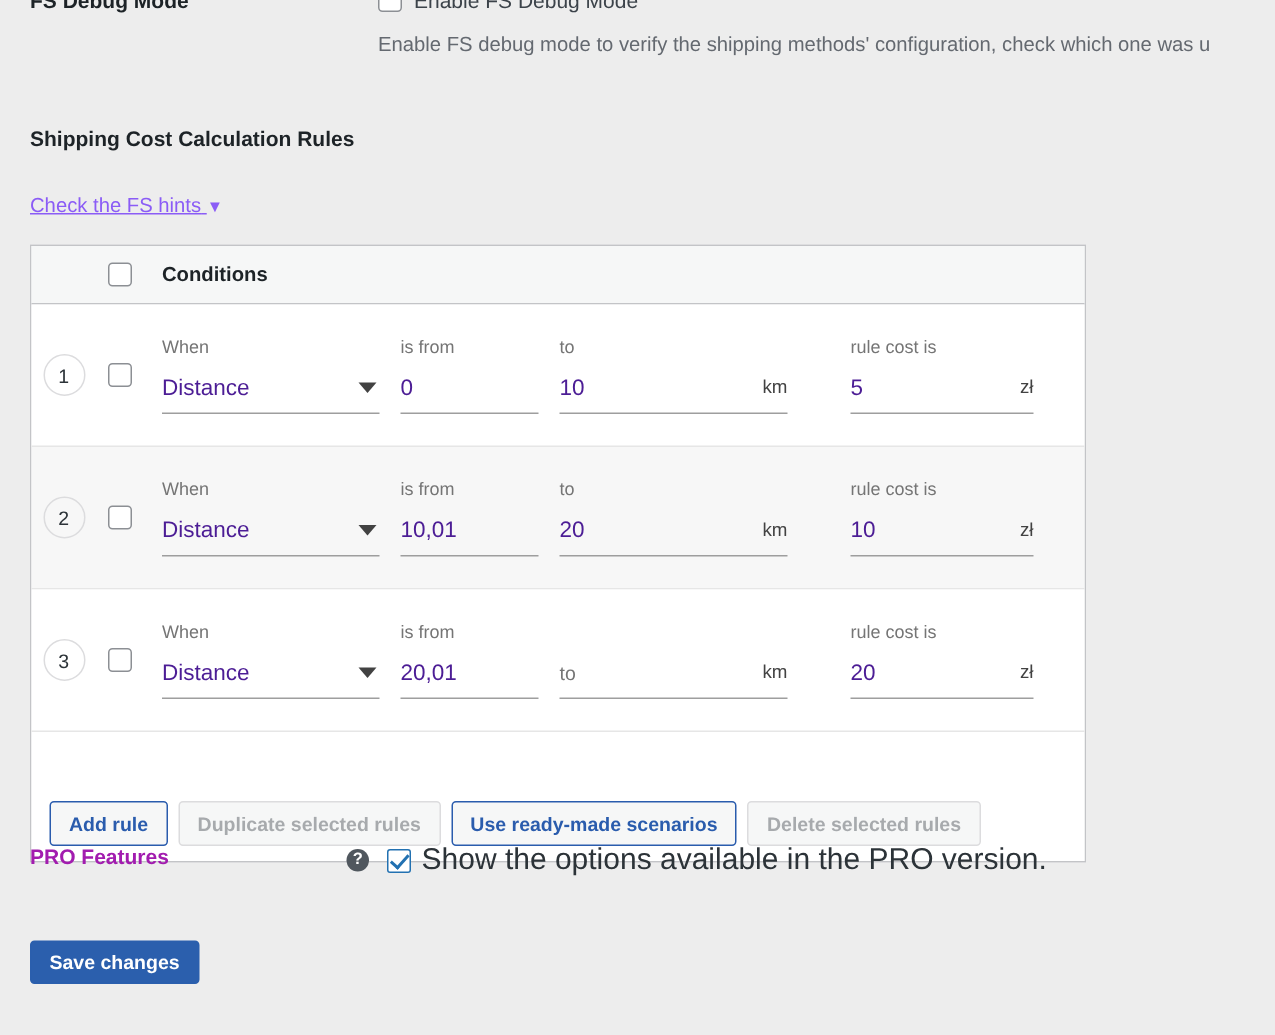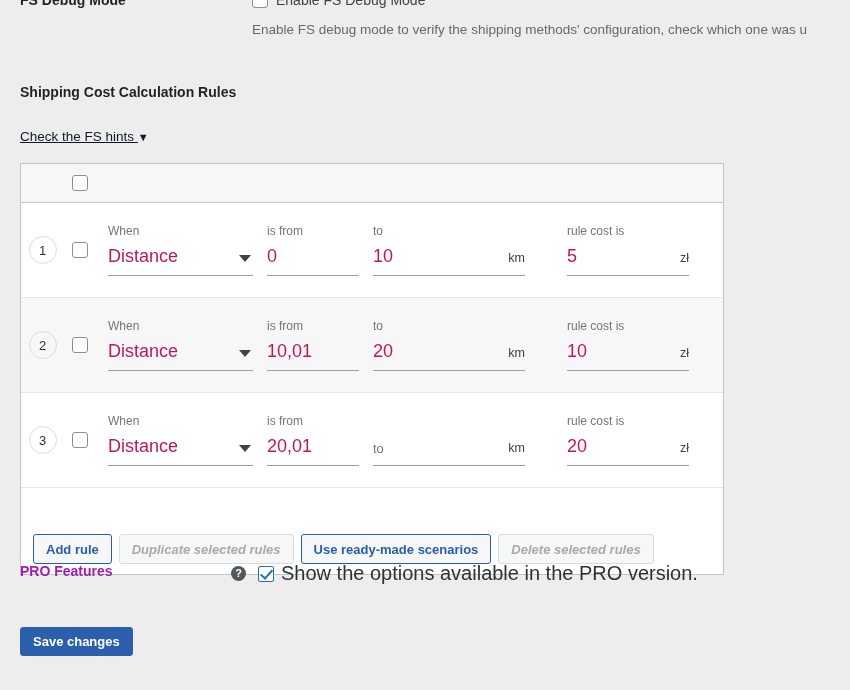--- a/index.html
+++ b/index.html
@@ -34,21 +34,21 @@
     white-space: nowrap; width: 620px; overflow: hidden;
   }
 
   
   .section-title {
     position: absolute; left: 20px; top: 84px;
     font-size: 14px; font-weight: bold; color: #1d2327;
   }
   .hints-link {
     position: absolute; left: 20px; top: 129px;
-    font-size: 13.5px; color: #0f172a; text-decoration: underline;
+    font-size: 13.5px; color: #8b5cf6; text-decoration: underline;
     cursor: pointer; white-space: nowrap;
   }
   .hints-link .caret { text-decoration: none; display: inline-block; font-size: 11px; }
 
   
   .rules-table {
     position: absolute; left: 20px; top: 163px;
     width: 704px;
     border: 1px solid #c3c4c7;
     background: #fff;
@@ -86,21 +86,21 @@
   }
 
   
   .mfield { position: relative; height: 52px; margin-right: 14px; }
   .mfield .mlabel {
     position: absolute; left: 0; top: 0;
     font-size: 12px; color: #757575; white-space: nowrap;
   }
   .mfield .mvalue {
     position: absolute; left: 0; bottom: 9px;
-    font-size: 18px; color: #be185d; white-space: nowrap;
+    font-size: 15px; color: #4c1d95; white-space: nowrap;
   }
   .mfield .mvalue.ph { color: #757575; font-size: 13px; bottom: 10px; }
   .mfield .munit {
     position: absolute; right: 0; bottom: 11px;
     font-size: 12.5px; color: #424242;
   }
   .mfield .mline {
     position: absolute; left: 0; right: 0; bottom: 0;
     height: 1px; background: #9e9e9e;
   }
@@ -124,21 +124,21 @@
   }
   .btn {
     height: 30px; padding: 0 12px;
     border-radius: 3px; font-size: 13px;
     display: inline-flex; align-items: center; justify-content: center;
     background: #f6f7f7; cursor: pointer; white-space: nowrap;
     font-weight: bold;
     margin-top: 36px;
   }
   .btn.primary-outline { border: 1px solid #2a5cad; color: #2a5cad; background: #f6f7f7; }
-  .btn.disabled { border: 1px solid #dcdcde; color: #a7aaad; background: #f6f7f7; cursor: default; font-style: italic; }
+  .btn.disabled { border: 1px solid #dcdcde; color: #a7aaad; background: #f6f7f7; cursor: default; }
 
   
   .pro-row { position: absolute; left: 0; top: 562px; width: 850px; }
   .pro-label {
     position: absolute; left: 20px; top: 1px;
     font-size: 14px; font-weight: bold; color: #a21caf;
   }
   .pro-control {
     position: absolute; left: 231px; top: 0;
     display: flex; align-items: center; gap: 0px;
@@ -195,20 +195,23 @@
 
   <a class="hints-link"><span>Check the FS hints</span> <span class="caret">▼</span></a>
 
   <div class="rules-table">
 
     <div class="rt-head">
       <div class="col-num"></div>
       <div class="col-check">
         <span class="sq-check"></span>
       </div>
+      <div class="col-cond">
+        <span class="hdr-text">Conditions</span>
+      </div>
     </div>
 
     <div class="rt-row">
       <div class="col-num">
         <span class="num-circle">1</span>
       </div>
       <div class="col-check">
         <span class="sq-check"></span>
       </div>
       <div class="fields">

